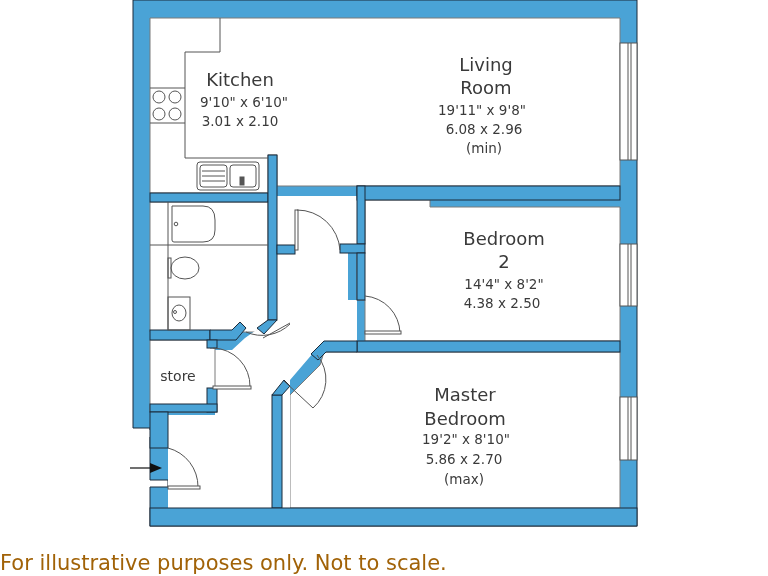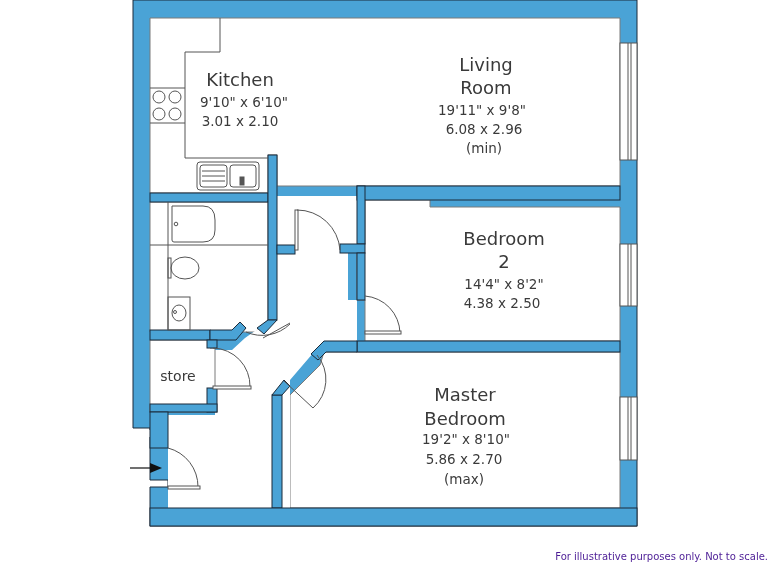--- a/index.html
+++ b/index.html
@@ -2,21 +2,21 @@
 <html><head>
 <meta charset="utf-8">
 <style>
   html, body { margin: 0; padding: 0; background: #ffffff; }
   body { width: 768px; height: 576px; position: relative; overflow: hidden; font-family: "DejaVu Sans", sans-serif; }
   svg { position: absolute; left: 0; top: 0; }
   .label { font-family: "DejaVu Sans", sans-serif; fill: #3a3a3a; text-anchor: middle; }
   .room-name { font-size: 18px; }
   .dim { font-size: 13.5px; }
   .store { font-size: 14px; }
-  .footer { position: absolute; left: 0; width: 768px; top: 551px; text-align: right; font-size: 10px; color: #4c1d95; }
+  .footer { position: absolute; left: 0; width: 768px; top: 551px; text-align: left; font-size: 21px; color: #a16207; }
 </style>
 </head>
 <body>
 
 <svg width="768" height="576" viewBox="0 0 768 576">
 
   <g fill="#4aa3d6" stroke="#1a2a3a" stroke-width="1">
 
     <path d="M133,0 H637 V526 H150 V487 H168 V480 H150 V437 H168 V430 H150 V428 H133 Z"></path>
   </g>

